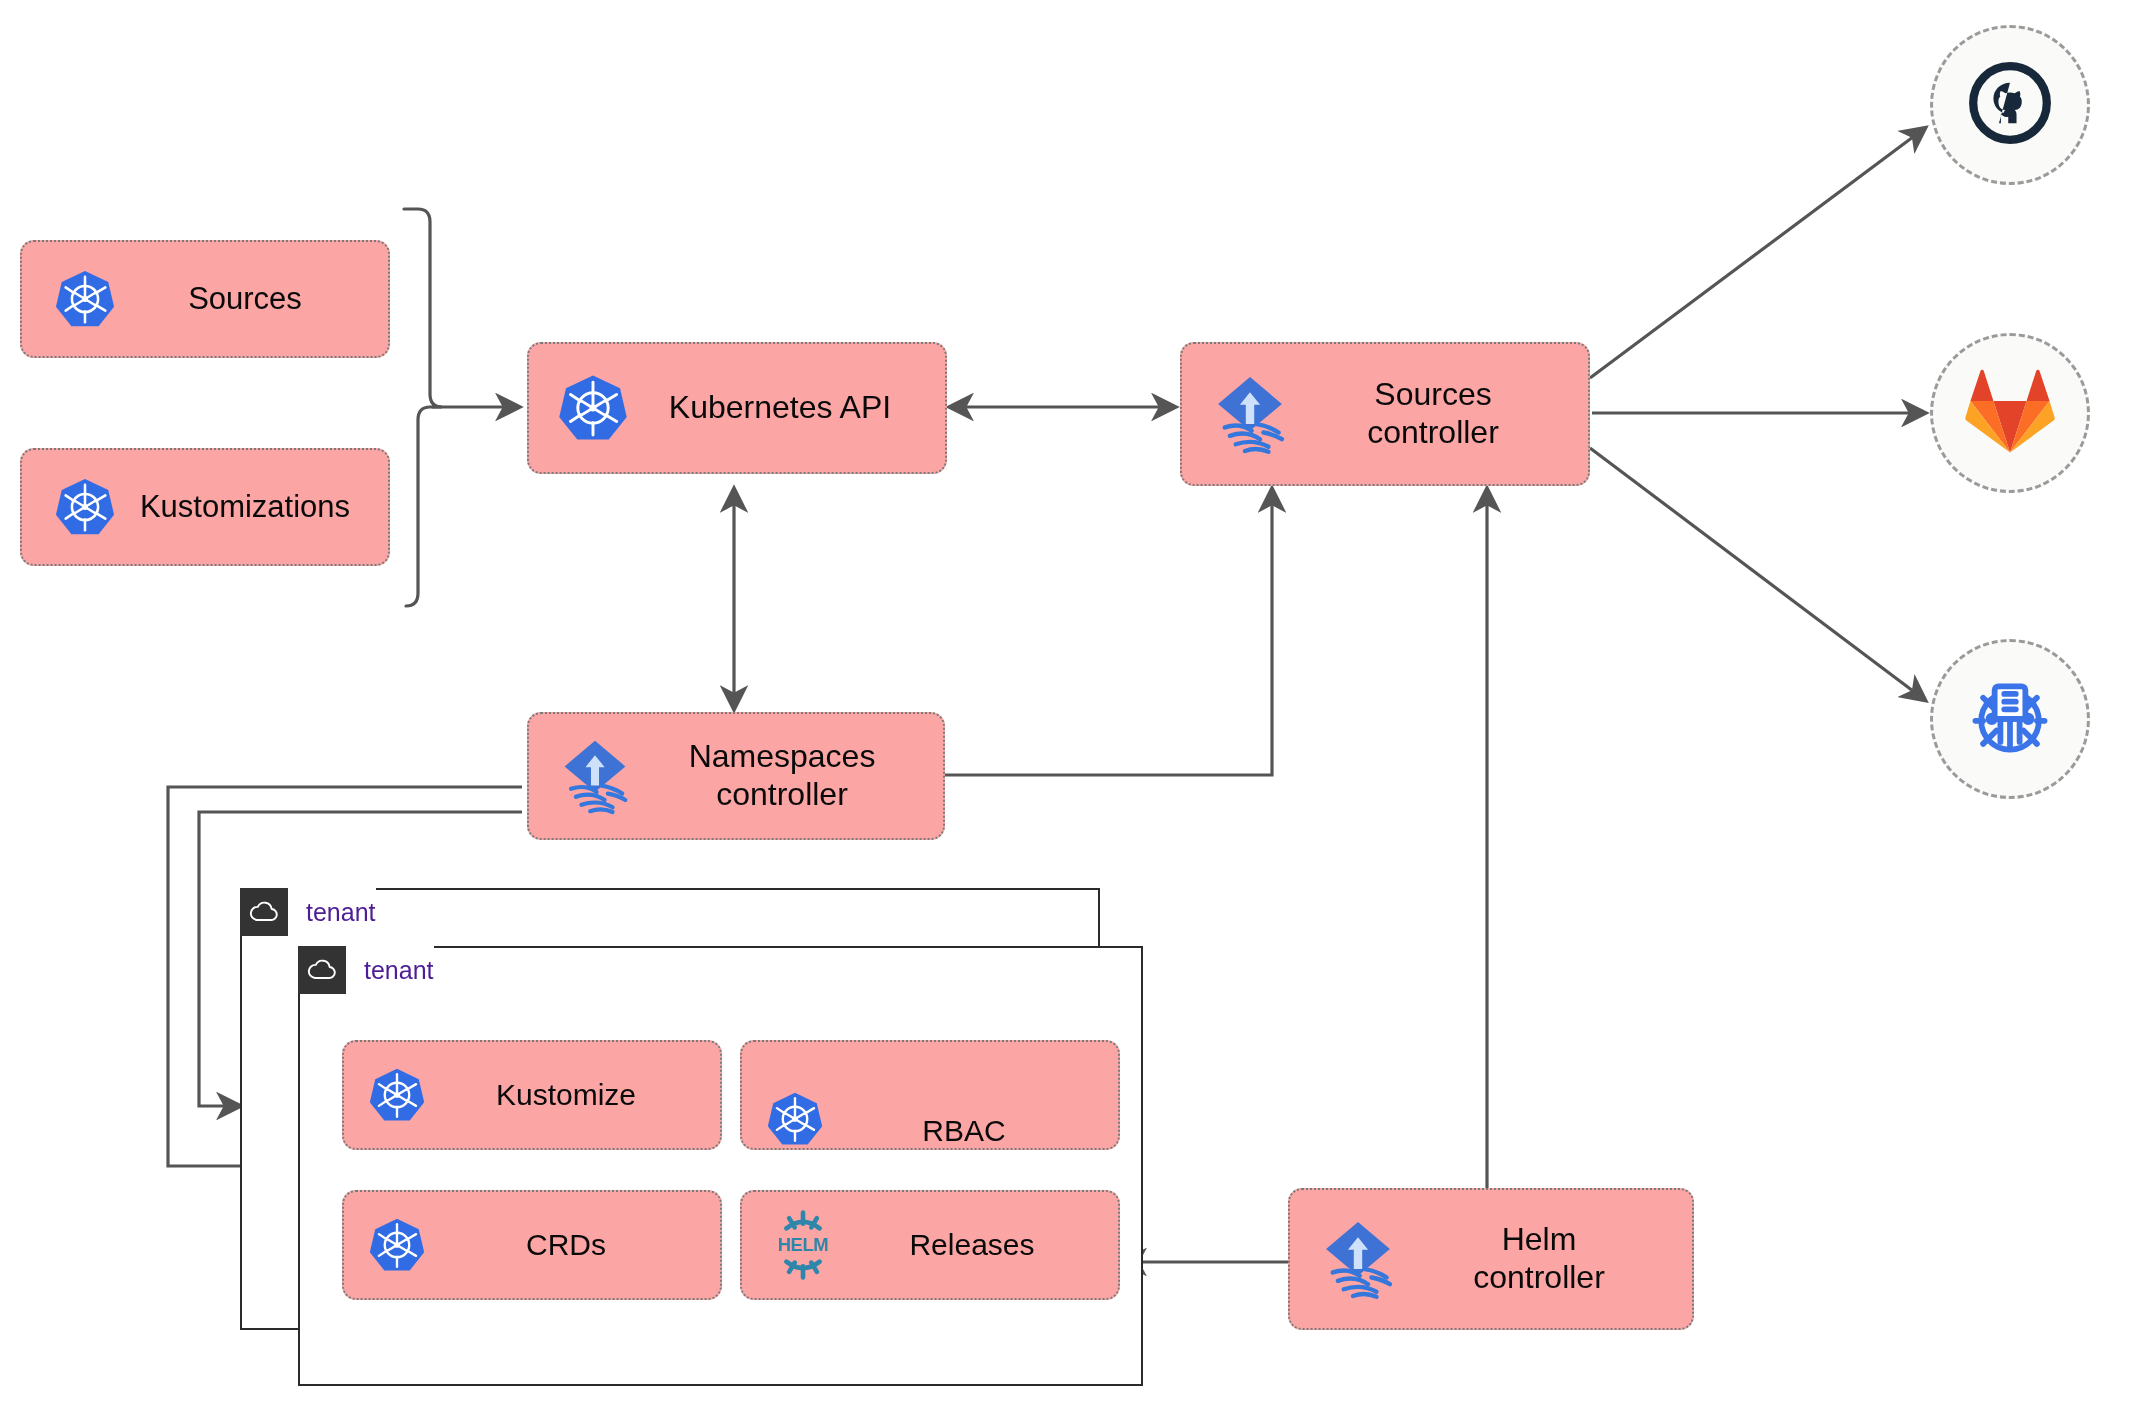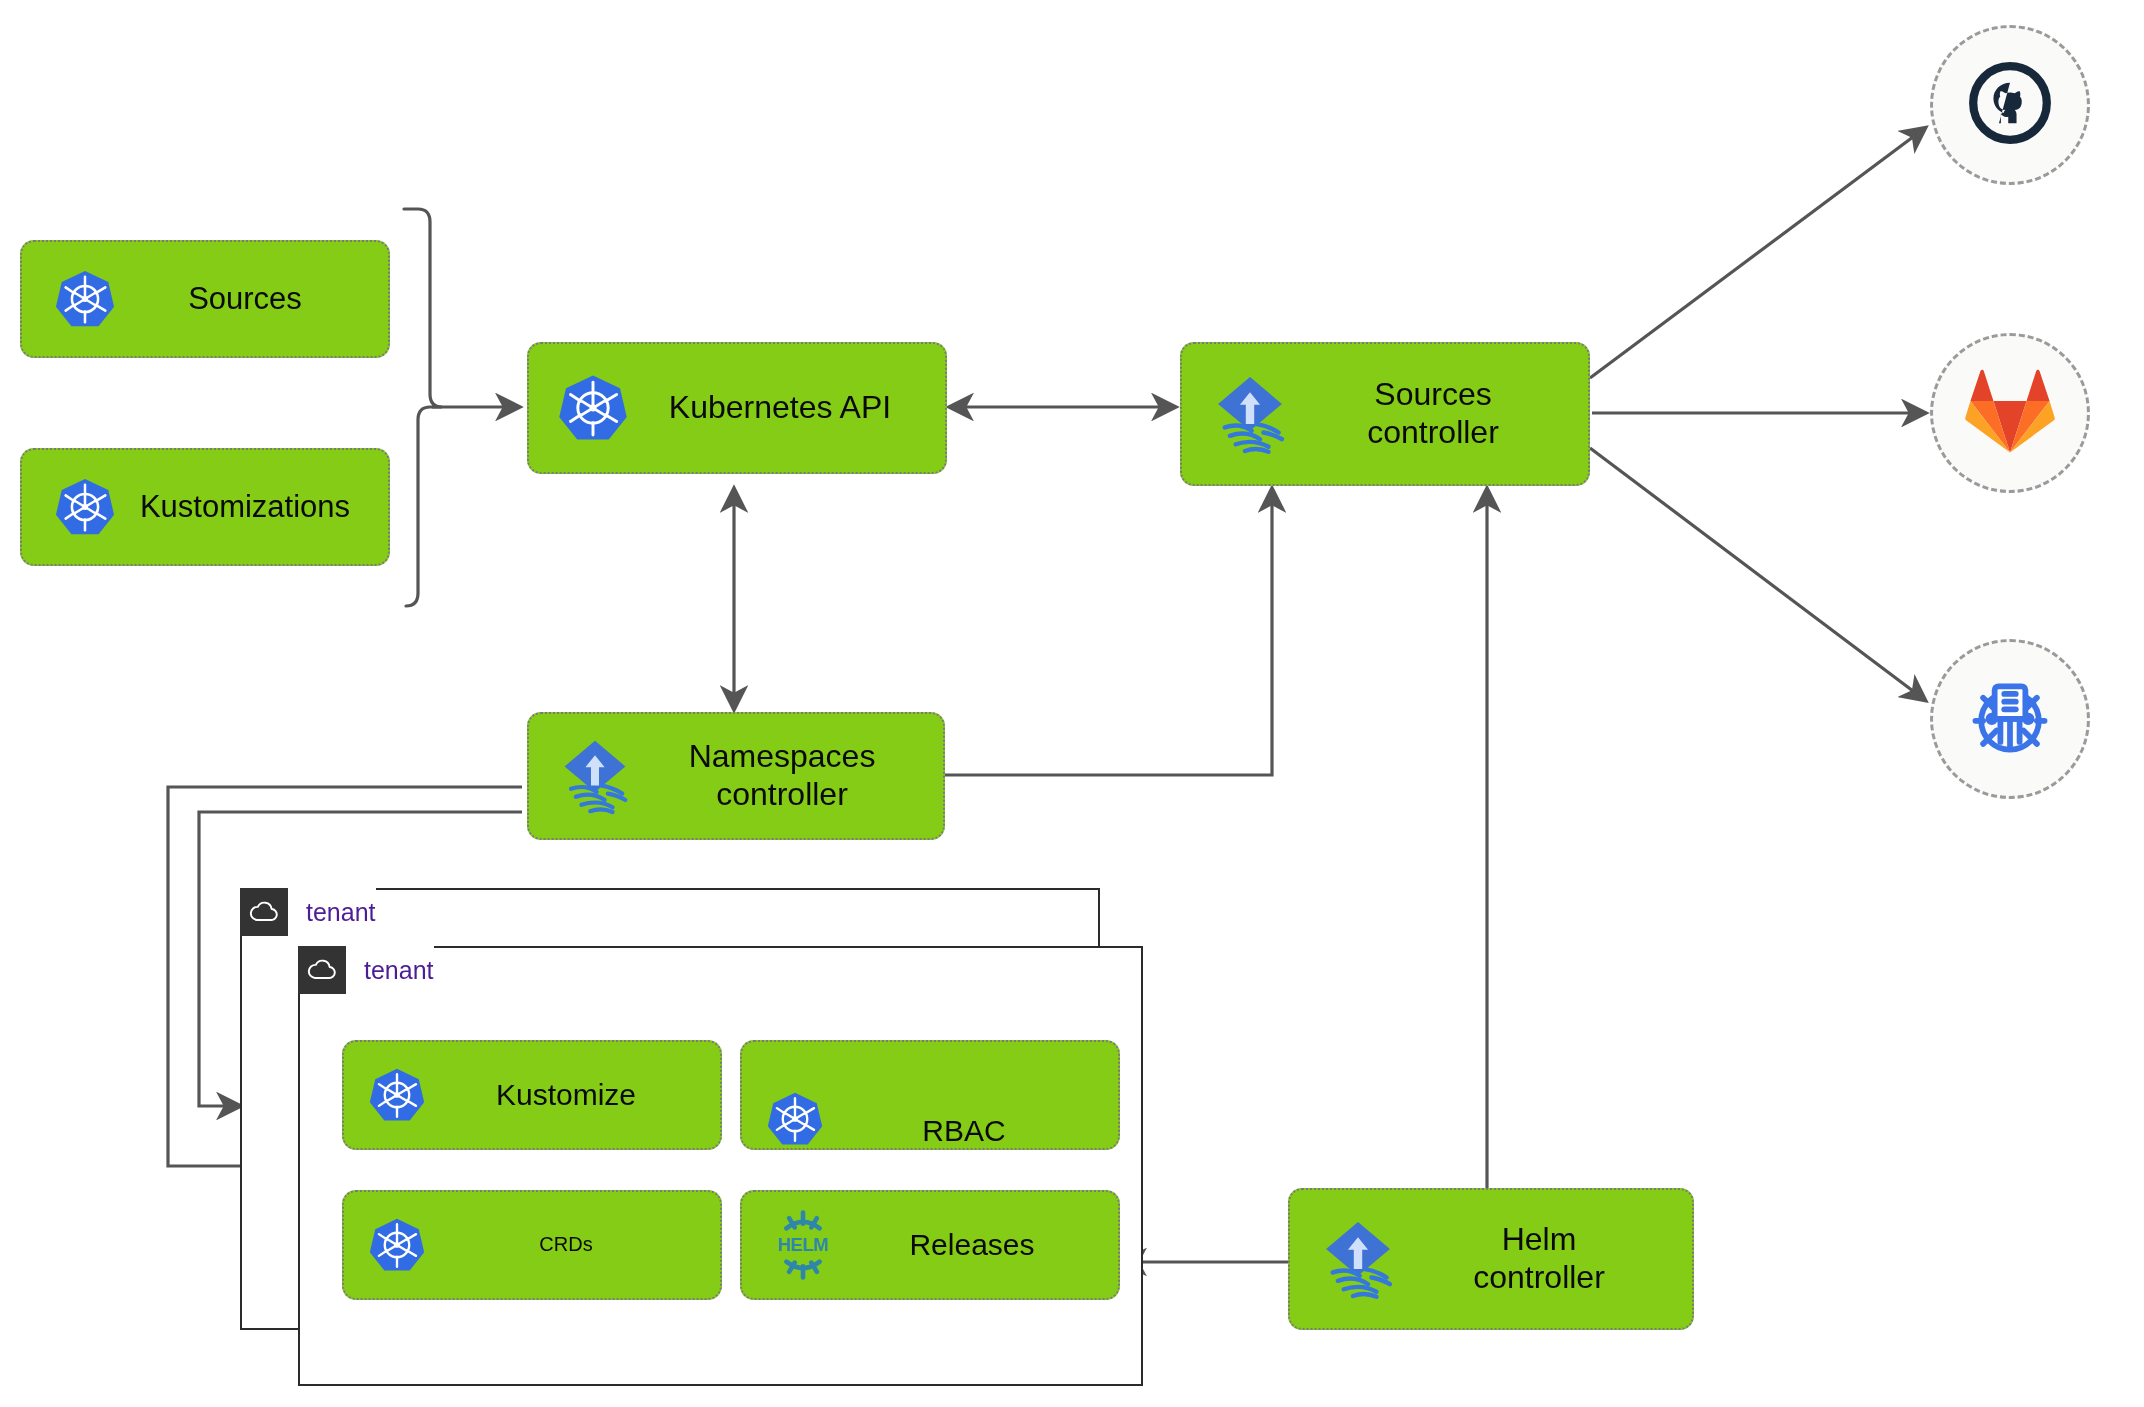--- a/index.html
+++ b/index.html
@@ -3,21 +3,21 @@
 <meta charset="utf-8">
 <style>
   html,body{margin:0;padding:0;background:#ffffff;}
   body{font-family:"Liberation Sans",sans-serif;}
   #stage{position:relative;width:2144px;height:1407px;background:#ffffff;overflow:hidden;}
   svg.layer{position:absolute;left:0;top:0;width:2144px;height:1407px;}
 
   
   .node{
     position:absolute;
-    background:#84cc16;
+    background:#fca5a5;
     border:2.5px dotted #7a7a7a;
     border-radius:14px;
     box-sizing:border-box;
     display:flex;
     align-items:center;
     justify-content:flex-start;
   }
   .node .icon-wrap{
     flex:0 0 auto;
     display:flex;align-items:center;justify-content:center;
@@ -315,21 +315,21 @@
           <path d="M12 44 L21 38"></path>
             <path d="M43 26 L53 20"></path>
           <path d="M32 32 L32 19"></path>
             <path d="M32 32 L43.5 25"></path>
           <path d="M32 32 L43.5 39"></path>
             <path d="M32 32 L20.5 39"></path>
           <path d="M32 32 L20.5 25"></path>
         </g>
       </svg>
     </span>
-    <span class="label" style="font-size:20px;">CRDs</span>
+    <span class="label" style="font-size:30px;">CRDs</span>
   </div>
 
   <div class="node" style="left:740px;top:1190px;width:380px;height:110px;">
     <span class="icon-wrap" style="margin-left:24px;">
       <svg width="74" height="74" viewBox="0 0 80 80">
         <g stroke="#2e87ab" stroke-width="5" fill="none" stroke-linecap="round">
           <path d="M40 5 L40 17"></path>
           <path d="M25 11 L31 21"></path>
           <path d="M55 11 L49 21"></path>
           <path d="M40 75 L40 63"></path>

